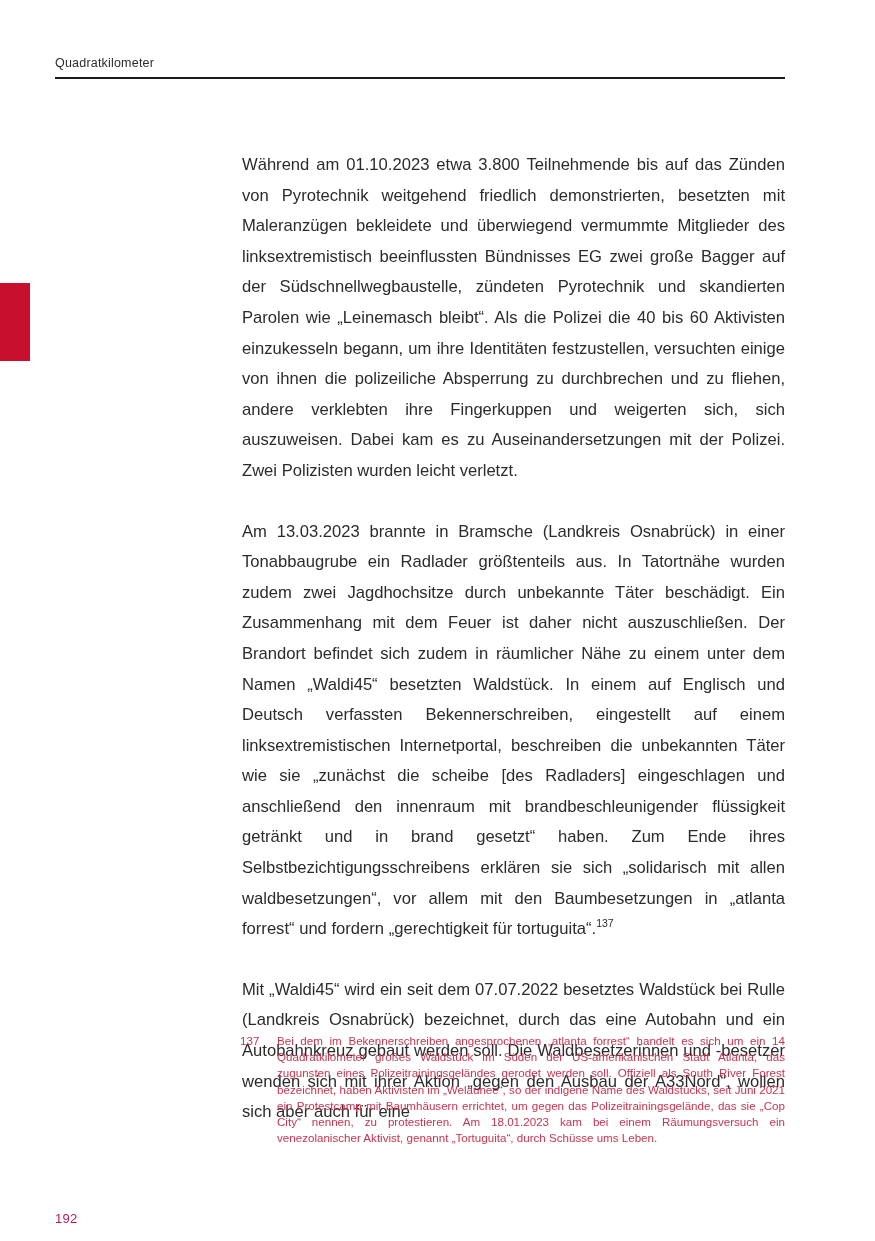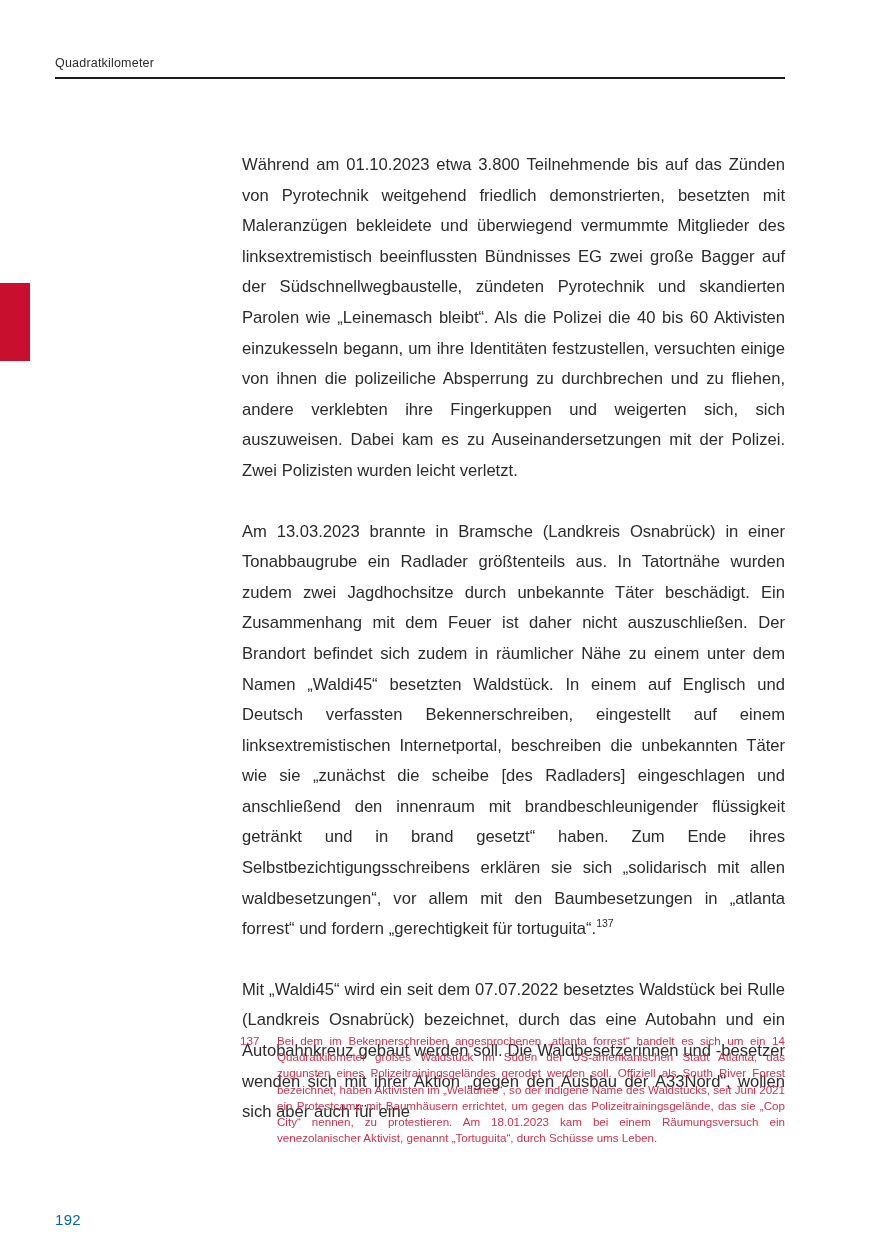--- a/index.html
+++ b/index.html
@@ -98,22 +98,22 @@
     text-justify: inter-word;
     color: #c8344f;
     margin-left: 12px;
   }
 
   
   .folio {
     position: absolute;
     left: 55px;
     top: 1211px;
-    font-size: 15px;
-    color: #0369a1;
+    font-size: 13px;
+    color: #be185d;
     letter-spacing: 0.3px;
   }
 </style>
 </head>
 <body>
 
 <div class="edge-tab"></div>
 
 <div class="running-header">
   <div class="running-header-text">Quadratkilometer</div>

